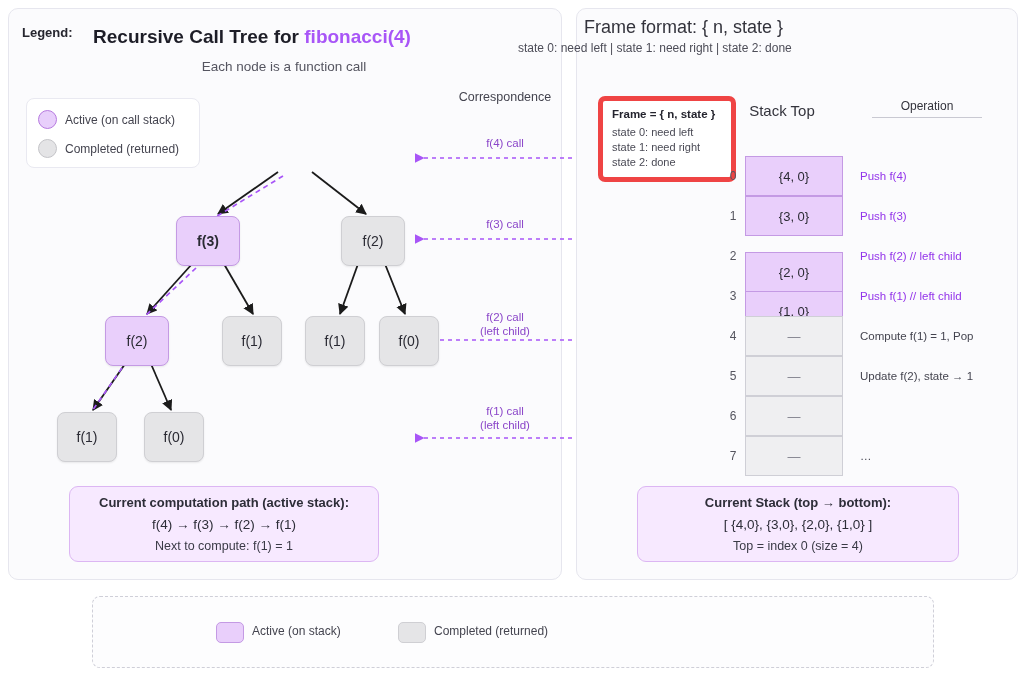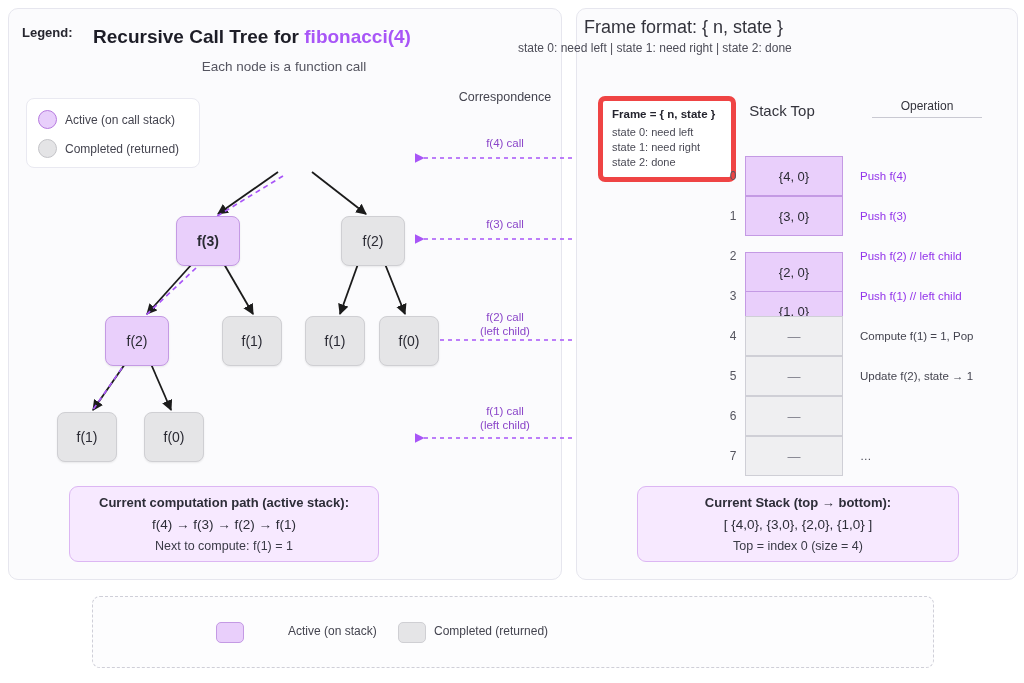--- a/index.html
+++ b/index.html
@@ -357,19 +357,19 @@
 
   <div class="summary" style="left:637px; top:486px; width:320px; height:74px;">
     <div class="line1">Current Stack (top → bottom):</div>
     <div class="line2">[ {4,0}, {3,0}, {2,0}, {1,0} ]</div>
     <div class="line3">Top = index 0 (size = 4)</div>
   </div>
 
   <div id="bottom-legend"></div>
   <div id="bl-title">Legend:</div>
   <div class="bl-chip active" style="left:216px; top:622px;"></div>
-  <div class="bl-text" style="left:252px; top:624px;margin-left:36px;">Active (on stack)</div>
+  <div class="bl-text" style="left:252px; top:624px;">Active (on stack)</div>
   <div class="bl-chip done" style="left:398px; top:622px;"></div>
   <div class="bl-text" style="left:434px; top:624px;">Completed (returned)</div>
   <div class="bl-right1">Frame format:  { n, state }</div>
   <div class="bl-right2">state 0: need left  |  state 1: need right  |  state 2: done</div>
 
 </div>
 
 </body></html>

